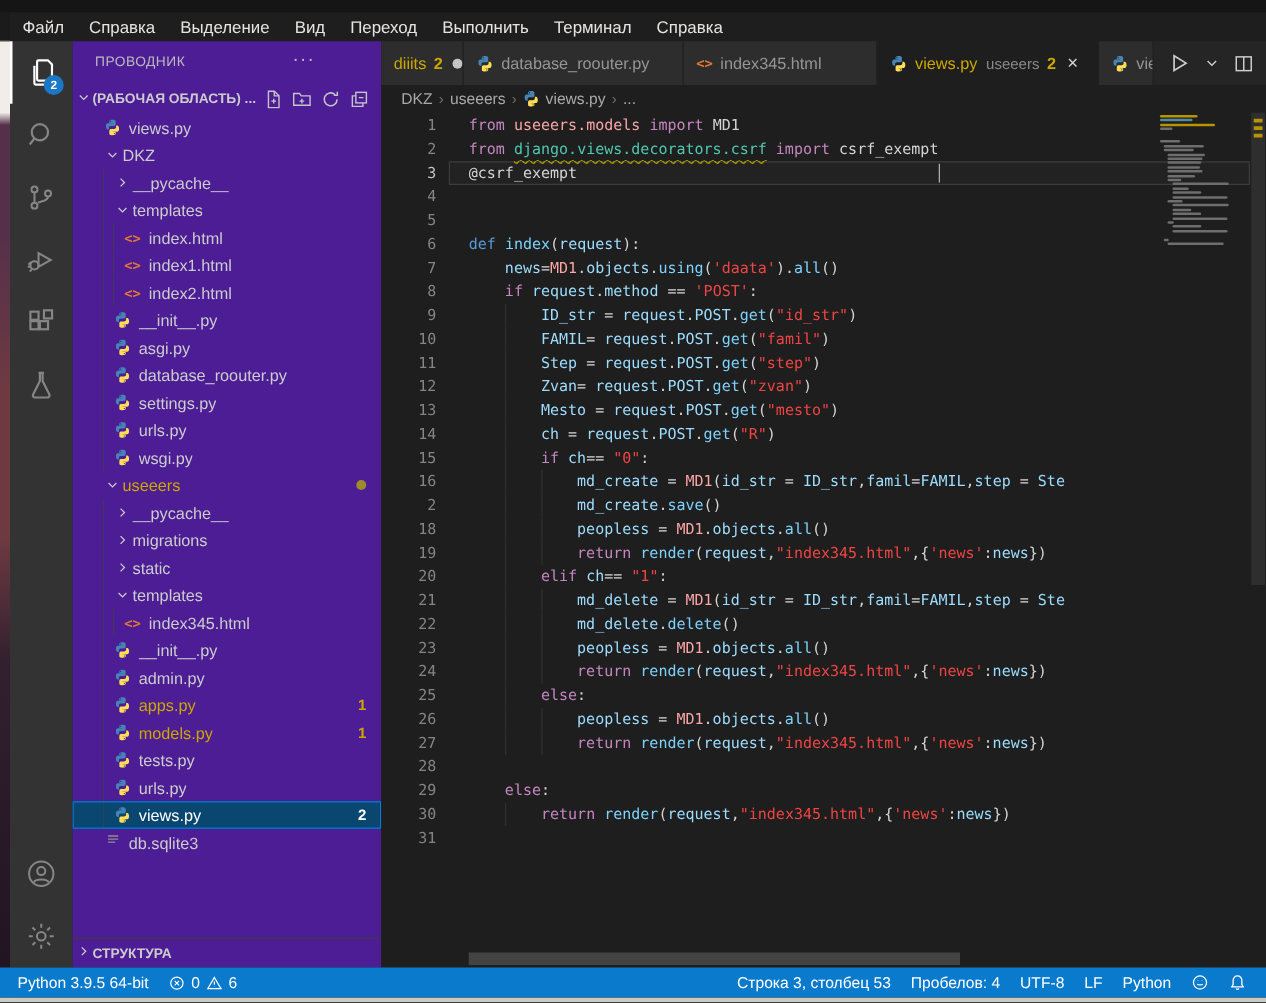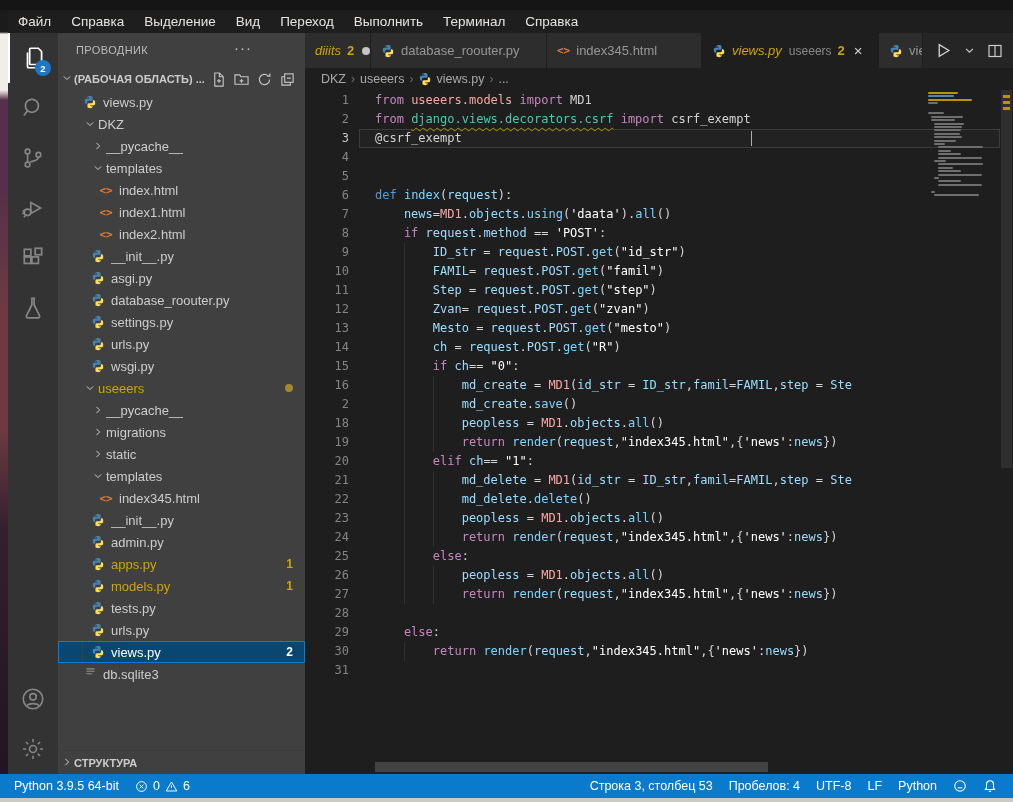--- a/index.html
+++ b/index.html
@@ -25,21 +25,21 @@
     display:flex; flex-direction:column; align-items:center; }
   .ab-icon { width:50px; height:50px; display:flex; align-items:center; justify-content:center; position:relative; color:#868686; }
   .ab-icon svg { stroke:#868686; }
   .ab-icon.active svg { stroke:#ffffff; }
   .ab-icon.active { border-left:2px solid #ffffff; }
   .ab-badge { position:absolute; right:7px; bottom:7px; min-width:16px; height:16px; border-radius:9px;
     background:#1c78c6; color:#fff; font-size:9.5px; display:flex; align-items:center; justify-content:center; font-weight:bold; }
   .ab-bottom { margin-top:auto; }
 
   
-  .sidebar { position:absolute; left:58px; top:33px; width:247px; height:741px; background:#404040; overflow:hidden; display:flex; flex-direction:column; }
+  .sidebar { position:absolute; left:58px; top:33px; width:247px; height:741px; background:#4c1d95; overflow:hidden; display:flex; flex-direction:column; }
   .sb-title { height:34px; display:flex; align-items:center; padding:0 18px; font-size:11px; letter-spacing:.4px; color:#bbbbbb; position:relative; }
   .sb-title .more { position:absolute; left:176px; top:6px; color:#c5c5c5; font-size:15px; letter-spacing:1px; cursor:pointer; }
   .sec-header { height:24px; display:flex; align-items:center; font-weight:bold; font-size:11px; color:#cccccc; padding-left:4px; }
   .sec-header .chev { margin-right:2px; }
   .sec-actions { margin-left:auto; display:flex; gap:8px; padding-right:10px; }
   .sec-actions svg { stroke:#c5c5c5; cursor:pointer; }
   .tree { flex:0 0 auto; }
   .row { height:22px; display:flex; align-items:center; white-space:nowrap; position:relative; cursor:pointer; }
   .row.selected { background:#094771; outline:1px solid #007fd4; outline-offset:-1px; color:#ffffff; }
   .row .guide { display:inline-block; width:8px; height:22px; box-shadow:inset 1px 0 0 #404040; flex:none; }
@@ -55,21 +55,21 @@
   .outline { margin-top:auto; border-top:1px solid #3c3c3c; }
   .chevsvg { width:10px; height:10px; }
 
   
   .editor { position:absolute; left:305px; top:33px; width:708px; height:741px; background:#1e1e1e; }
   .tabbar { height:35px; background:#252526; display:flex; }
   .tab { height:35px; background:#2d2d2d; border-right:1px solid #1e1e1e; display:flex; align-items:center;
     padding:0 10px; color:#969696; font-size:13px; white-space:nowrap; overflow:hidden; cursor:pointer; flex:none; }
   .tab .ficon { margin-right:6px; display:flex; }
   .tab.active { background:#1e1e1e; color:#ffffff; }
-  .tab .t-warn { color:#cca700;font-style:italic; }
+  .tab .t-warn { color:#cca700; }
   .tab .t-desc { color:#8a8a8a; margin-left:7px; font-size:12px; }
   .tab .t-badge { color:#cca700; margin-left:6px; font-weight:bold; }
   .tab .t-close { margin-left:9px; color:#d4d4d4; font-size:15px; }
   .tab .t-dot { width:8px; height:8px; border-radius:50%; background:#c5c5c5; margin-left:8px; flex:none; }
   .ed-actions { margin-left:auto; display:flex; align-items:center; gap:12px; padding:0 12px; background:#252526; }
   .ed-actions svg { stroke:#cccccc; cursor:pointer; }
 
   .breadcrumbs { height:22px; display:flex; align-items:center; padding-left:16px; color:#a9a9a9; font-size:12.5px; gap:5px; }
   .breadcrumbs .sep { color:#6e6e6e; font-size:12px; }
   .breadcrumbs .bc { display:flex; align-items:center; gap:4px; cursor:pointer; }
@@ -78,21 +78,21 @@
   .gutter { position:absolute; left:0; top:1px; width:54px; }
   .gutter .ln { height:19px; line-height:19px; text-align:right; padding-right:10px; color:#858585; }
   .gutter .ln.cur { color:#c6c6c6; }
   .codelines { position:absolute; left:70px; top:1px; right:13px; overflow:hidden; }
   .line { height:19px; line-height:19px; white-space:pre; color:#d4d4d4; }
   .tok.k { color:#c586c0; }
   .tok.d { color:#569cd6; }
   .tok.t { color:#fca5a5; }
   .tok.f { color:#7dd3fc; }
   .tok.v { color:#9cdcfe; }
-  .tok.s { color:#ffffff; }
+  .tok.s { color:#ef4444; }
   .tok.p { color:#d4d4d4; }
   .tok.w { color:#4ec9b0; text-decoration:underline wavy #a89500 1px; text-underline-offset:3.5px; }
   .ig { display:inline-block; width:28.9px; height:19px; vertical-align:top; }
   .ig + .ig { box-shadow:inset 1px 0 0 #2f2f2f; }
   .curline { position:absolute; left:54px; right:13px; top:39px; height:19px;
     border:1px solid rgba(255,255,255,.12); background:rgba(255,255,255,.02); pointer-events:none; }
   .cursor { position:absolute; top:41px; width:1.5px; height:15px; background:#aeafad; }
 
   .minimap { position:absolute; right:13px; top:2px; width:72px; height:130px; }
   .mbar { position:absolute; height:2px; border-radius:1px; }

